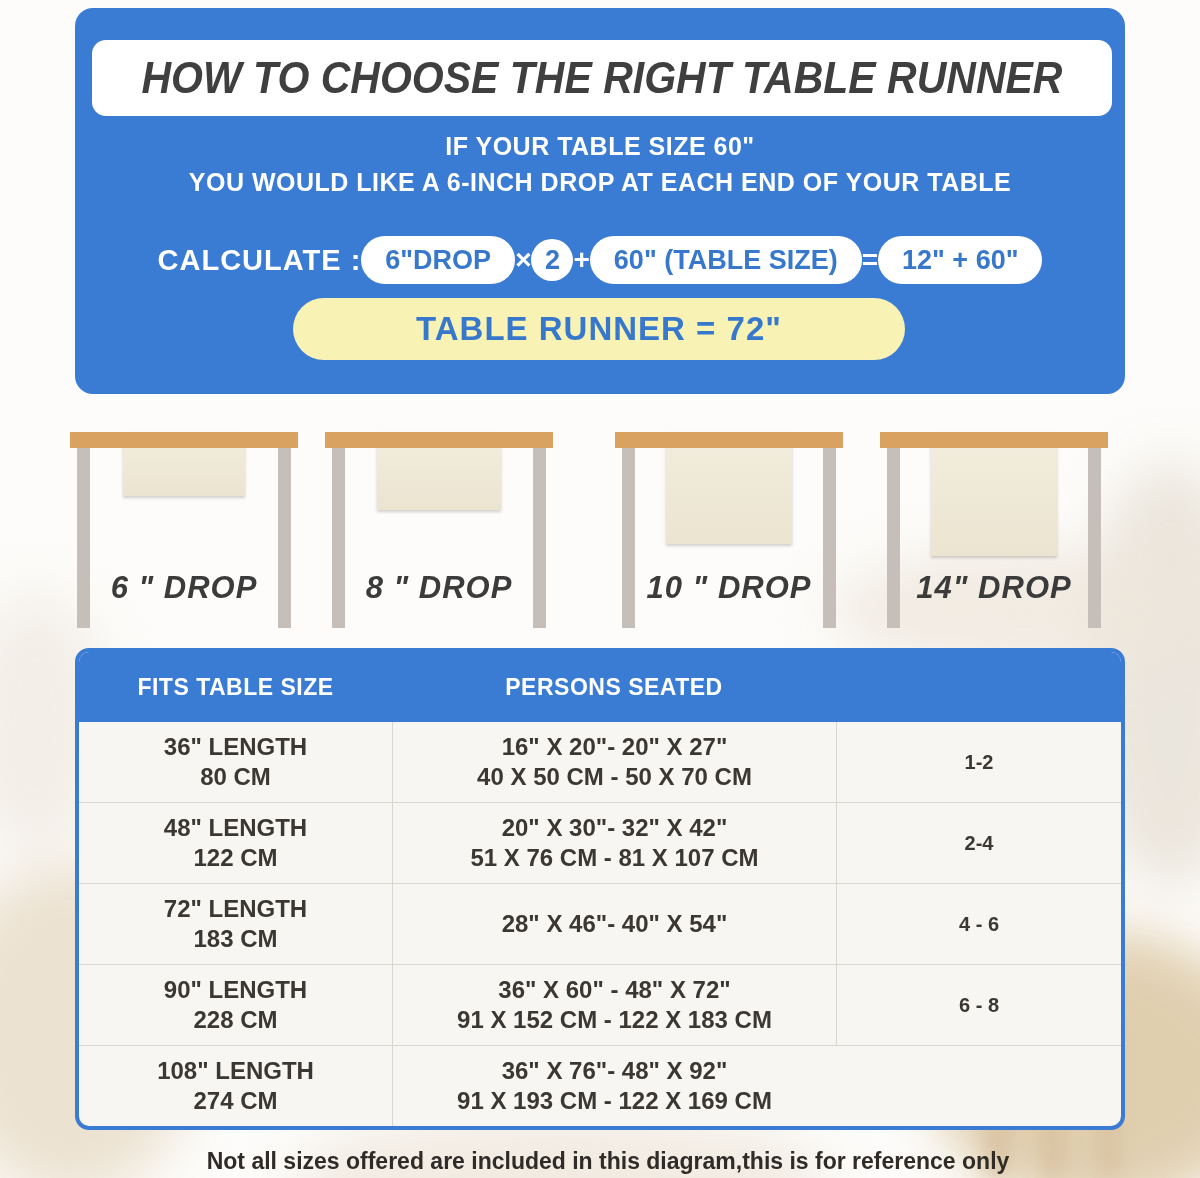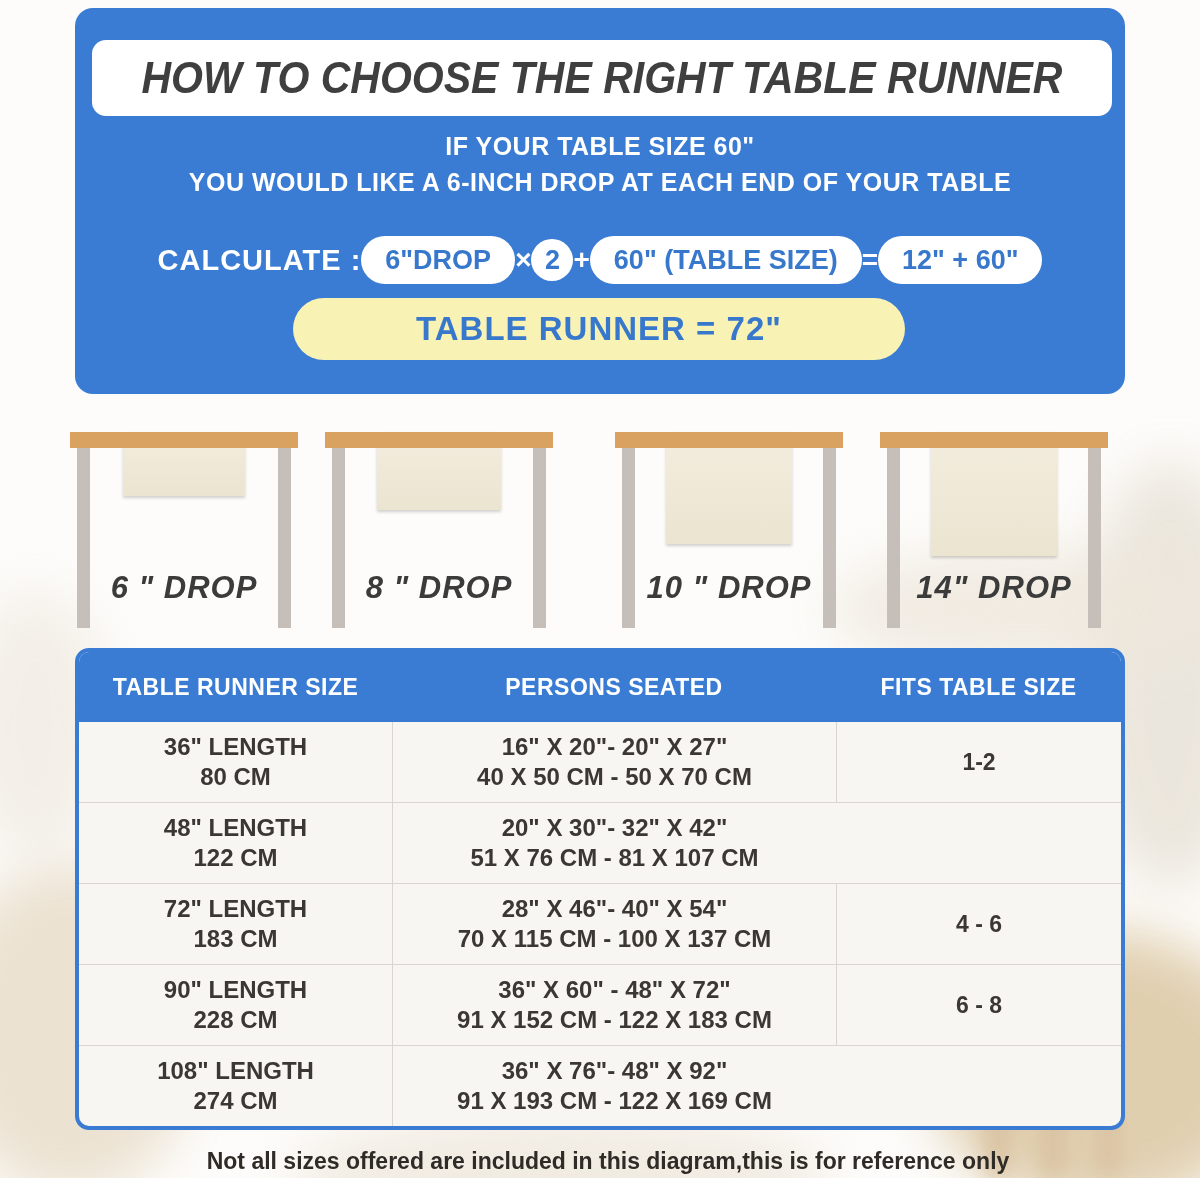--- a/index.html
+++ b/index.html
@@ -96,21 +96,21 @@
     background:var(--panel-blue);align-items:center;
   }
   .thead div{text-align:center;color:#fff;font-weight:700;font-size:23px;letter-spacing:.5px;}
   .trow{display:grid;grid-template-columns:313px 444px 1fr;height:80px;}
   .trow + .trow{border-top:1px solid #d9d6d2;}
   .cell{
     display:flex;flex-direction:column;justify-content:center;text-align:center;
     font-size:24px;font-weight:700;color:var(--cell-text);line-height:30px;
   }
   .cell + .cell{border-left:1px solid #d9d6d2;}
-  .cell.persons{font-size:23px;}
+  .cell.persons{font-size:20px;}
 
   .footnote{
     position:absolute;left:0;top:1140px;width:1200px;margin:8px;text-align:center;
     font-size:23px;font-weight:700;color:#2f2b27;
   }
 </style>
 </head>
 <body>
 
 <div>
@@ -172,23 +172,22 @@
     <div class="runner" style="width: 126px; height: 124px;"></div>
     <div class="tabletop"></div>
     <div class="leg l"></div>
     <div class="leg r"></div>
     <figcaption>14" DROP</figcaption>
   </figure>
 </section>
 
 <section class="size-table">
   <div class="thead">
-    <div>TABLE RUNNER SIZE</div>
+    <div>FITS TABLE SIZE</div>
     <div>PERSONS SEATED</div>
-    <div>FITS TABLE SIZE</div>
   </div>
 
   <div class="trow">
     <div class="cell">
       <span>36" LENGTH</span>
       <span>80 CM</span>
     </div>
     <div class="cell">
       <span>16" X 20"- 20" X 27"</span>
       <span>40 X 50 CM - 50 X 70 CM</span>
@@ -198,30 +197,30 @@
 
   <div class="trow">
     <div class="cell">
       <span>48" LENGTH</span>
       <span>122 CM</span>
     </div>
     <div class="cell">
       <span>20" X 30"- 32" X 42"</span>
       <span>51 X 76 CM - 81 X 107 CM</span>
     </div>
+    <div class="cell persons">2-4</div>
   </div>
 
   <div class="trow">
     <div class="cell">
       <span>72" LENGTH</span>
       <span>183 CM</span>
     </div>
     <div class="cell">
       <span>28" X 46"- 40" X 54"</span>
-      <span>70 X 115 CM - 100 X 137 CM</span>
     </div>
     <div class="cell persons">4 - 6</div>
   </div>
 
   <div class="trow">
     <div class="cell">
       <span>90" LENGTH</span>
       <span>228 CM</span>
     </div>
     <div class="cell">

